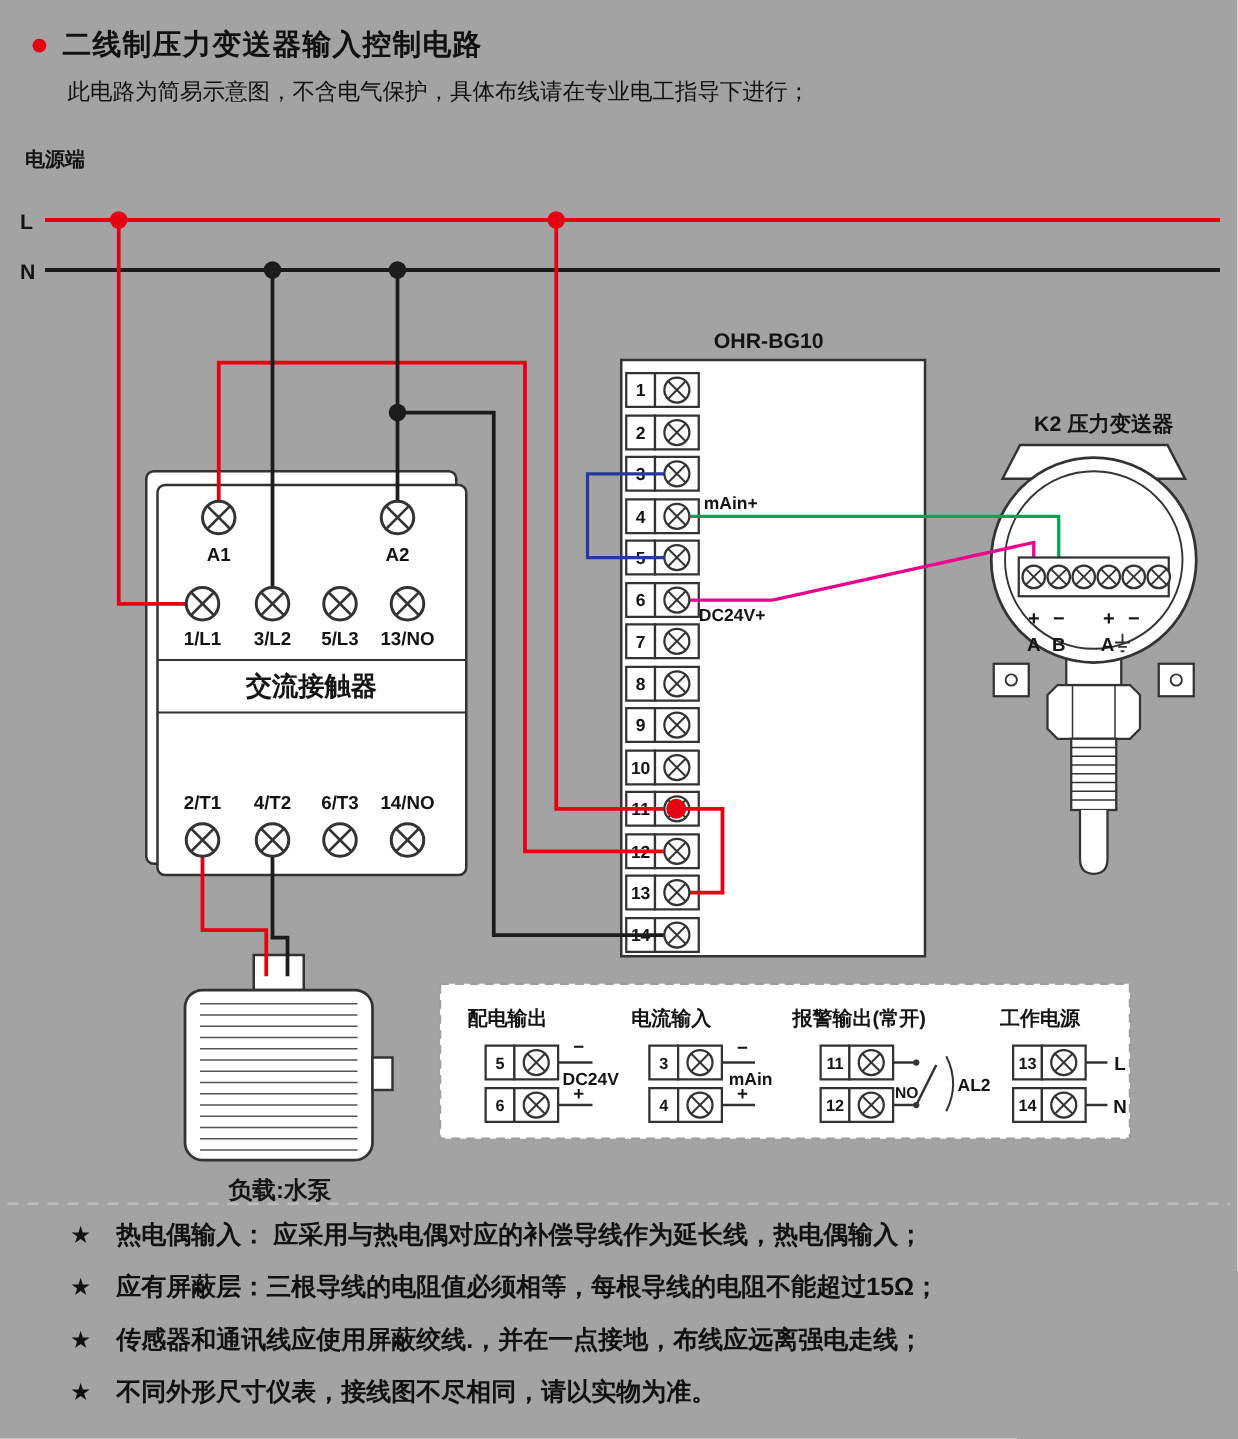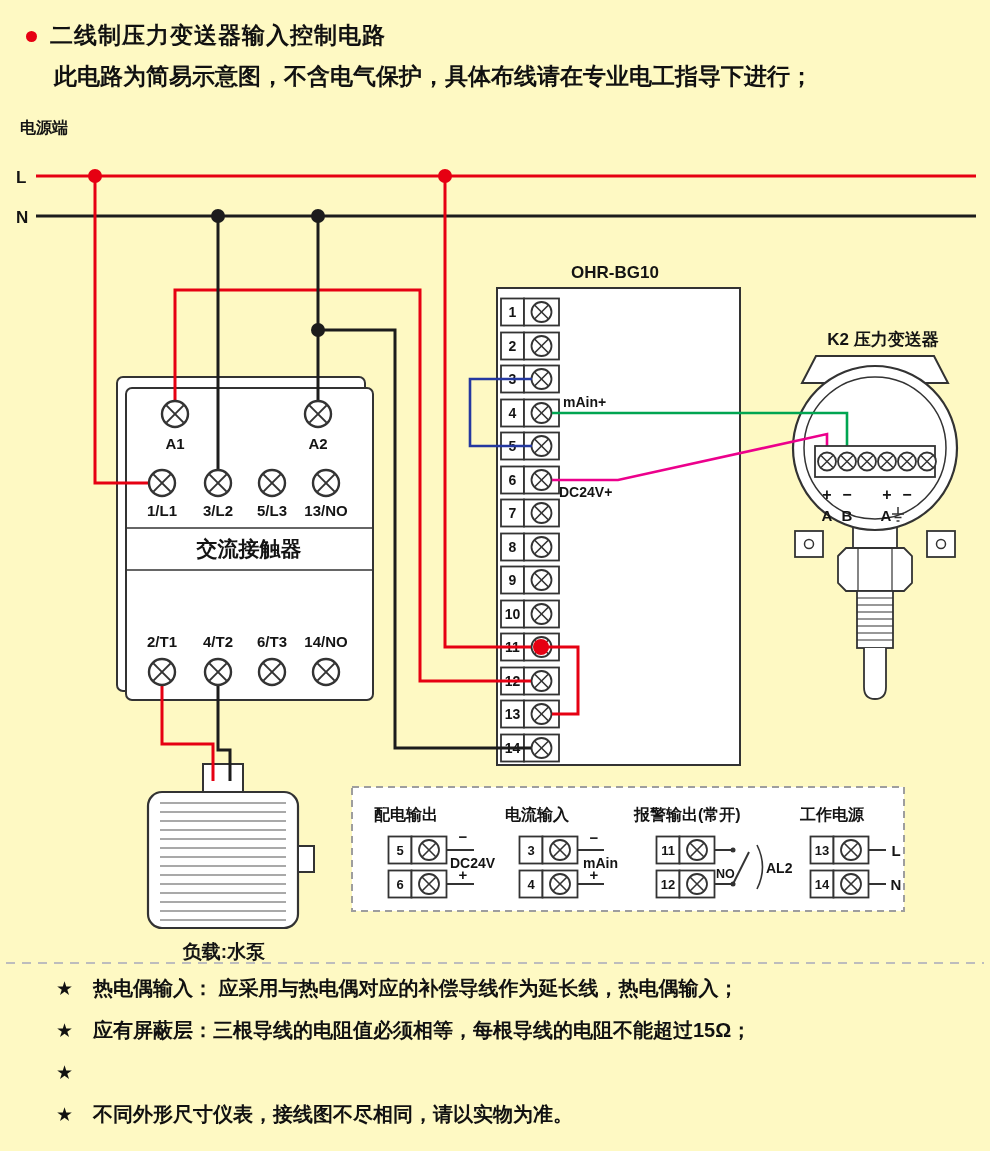--- a/index.html
+++ b/index.html
@@ -1,22 +1,22 @@
 <!DOCTYPE html>
 <html><head>
 <meta charset="utf-8">
 <style>
   * { margin:0; padding:0; box-sizing:border-box; }
   html,body { background:#fff; }
   body { font-family:"Liberation Sans","DejaVu Sans",sans-serif; }
-  .page { position:relative; width:990px; height:1151px; background:#fef9c3; overflow:hidden; }
+  .page { position:relative; width:990px; height:1151px; background:#a3a3a3; overflow:hidden; }
 
   .bullet { position:absolute; left:26px; top:31px; width:11px; height:11px; border-radius:50%; background:#e60012; }
   .title { position:absolute; left:50px; top:20px; font-size:23px; font-weight:700; color:#111; letter-spacing:1px; }
-  .subtitle { position:absolute; left:54px; top:61px; font-size:23px; font-weight:700; color:#111; }
+  .subtitle { position:absolute; left:54px; top:61px; font-size:18px; font-weight:400; color:#111; }
 
   svg.diagram { position:absolute; left:0; top:0; }
   svg text { fill:#141414; }
   .lbl   { font-size:15px; font-weight:600; }
   .lbl14b{ font-size:14px; font-weight:700; }
   .lbl16 { font-size:16px; font-weight:600; }
   .lbl17 { font-size:17px; font-weight:700; }
   .lbl19 { font-size:19px; font-weight:700; }
   .title17{ font-size:17px; font-weight:700; }
   .big   { font-size:21px; font-weight:600; }
@@ -326,20 +326,21 @@
     <div class="note">
       <span class="star">★</span>
       <span>热电偶输入： 应采用与热电偶对应的补偿导线作为延长线，热电偶输入；</span>
     </div>
     <div class="note">
       <span class="star">★</span>
       <span>应有屏蔽层：三根导线的电阻值必须相等，每根导线的电阻不能超过15Ω；</span>
     </div>
     <div class="note">
       <span class="star">★</span>
+      <span>传感器和通讯线应使用屏蔽绞线.，并在一点接地，布线应远离强电走线；</span>
     </div>
     <div class="note">
       <span class="star">★</span>
       <span>不同外形尺寸仪表，接线图不尽相同，请以实物为准。</span>
     </div>
   </div>
 
 </div>
 
 </body></html>

